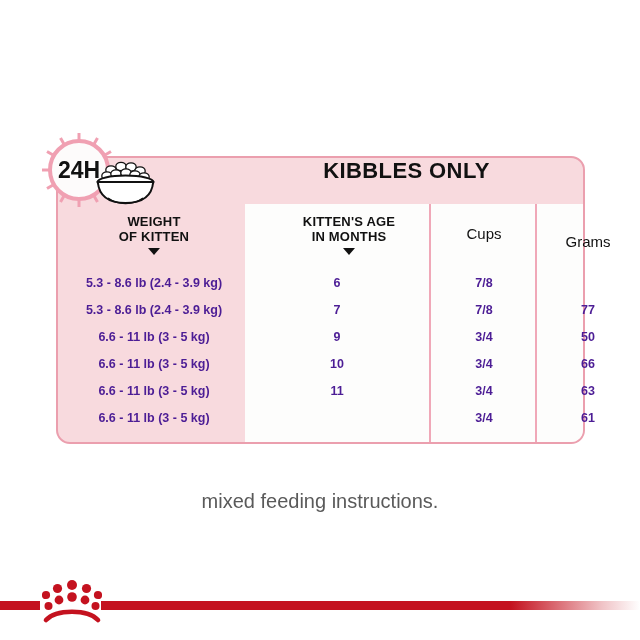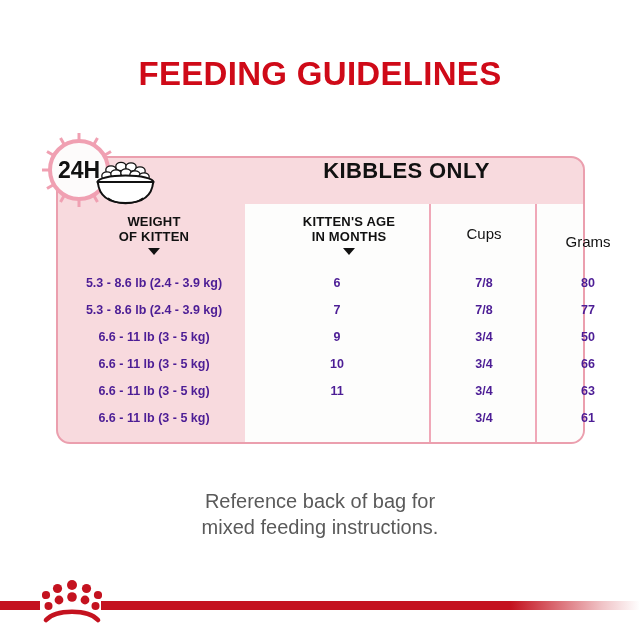--- a/index.html
+++ b/index.html
@@ -205,21 +205,20 @@
     top: 578px;
     width: 60px;
     height: 46px;
   }
 </style>
 </head>
 <body>
 
 <div id="page">
 
-  <div class="page-title">FEEDING GUIDELINES</div>
 
   <div class="table-card">
 
     <div class="kibbles-band">
       <span class="band-label">KIBBLES ONLY</span>
     </div>
 
     <div class="white-panel">
       <div class="vdiv d1"></div>
       <div class="vdiv d2"></div>
@@ -242,21 +241,20 @@
       <div class="col-head light ch-cups">Cups</div>
       <div class="col-head light ch-grams">Grams</div>
     </div>
 
     <div class="rows">
 
       <div class="row">
         <div class="cell c-weight">5.3 - 8.6 lb (2.4 - 3.9 kg)</div>
         <div class="cell c-age">6</div>
         <div class="cell c-cups">7/8</div>
-        <div class="cell c-grams">80</div>
       </div>
 
       <div class="row">
         <div class="cell c-weight">5.3 - 8.6 lb (2.4 - 3.9 kg)</div>
         <div class="cell c-age">7</div>
         <div class="cell c-cups">7/8</div>
         <div class="cell c-grams">77</div>
       </div>
 
       <div class="row">
@@ -331,21 +329,20 @@
 
       <ellipse cx="37.5" cy="24" rx="28" ry="6.5" fill="#ffffff" stroke="#111111" stroke-width="2"></ellipse>
 
       <path d="M9.8 24 C11 37 19 45 37.5 45 C56 45 64 37 65.2 24 Z" fill="#ffffff" stroke="#111111" stroke-width="2"></path>
 
       <path d="M20 40 C25 44 31 45.5 37.5 45.5 C44 45.5 50 44 55 40" fill="none" stroke="#111111" stroke-width="1.6"></path>
     </svg>
   </div>
 
   <div class="footer-note">
-    <span>Reference back of bag for</span>
     <span>mixed feeding instructions.</span>
   </div>
 
   <div class="brand-bar-left"></div>
   <div class="brand-bar-right"></div>
 
   <div class="crown-logo">
     <svg viewBox="0 0 60 46" width="60" height="46" xmlns="http://www.w3.org/2000/svg">
       <g fill="#c4121f">
         <circle cx="30" cy="7" r="5"></circle>

